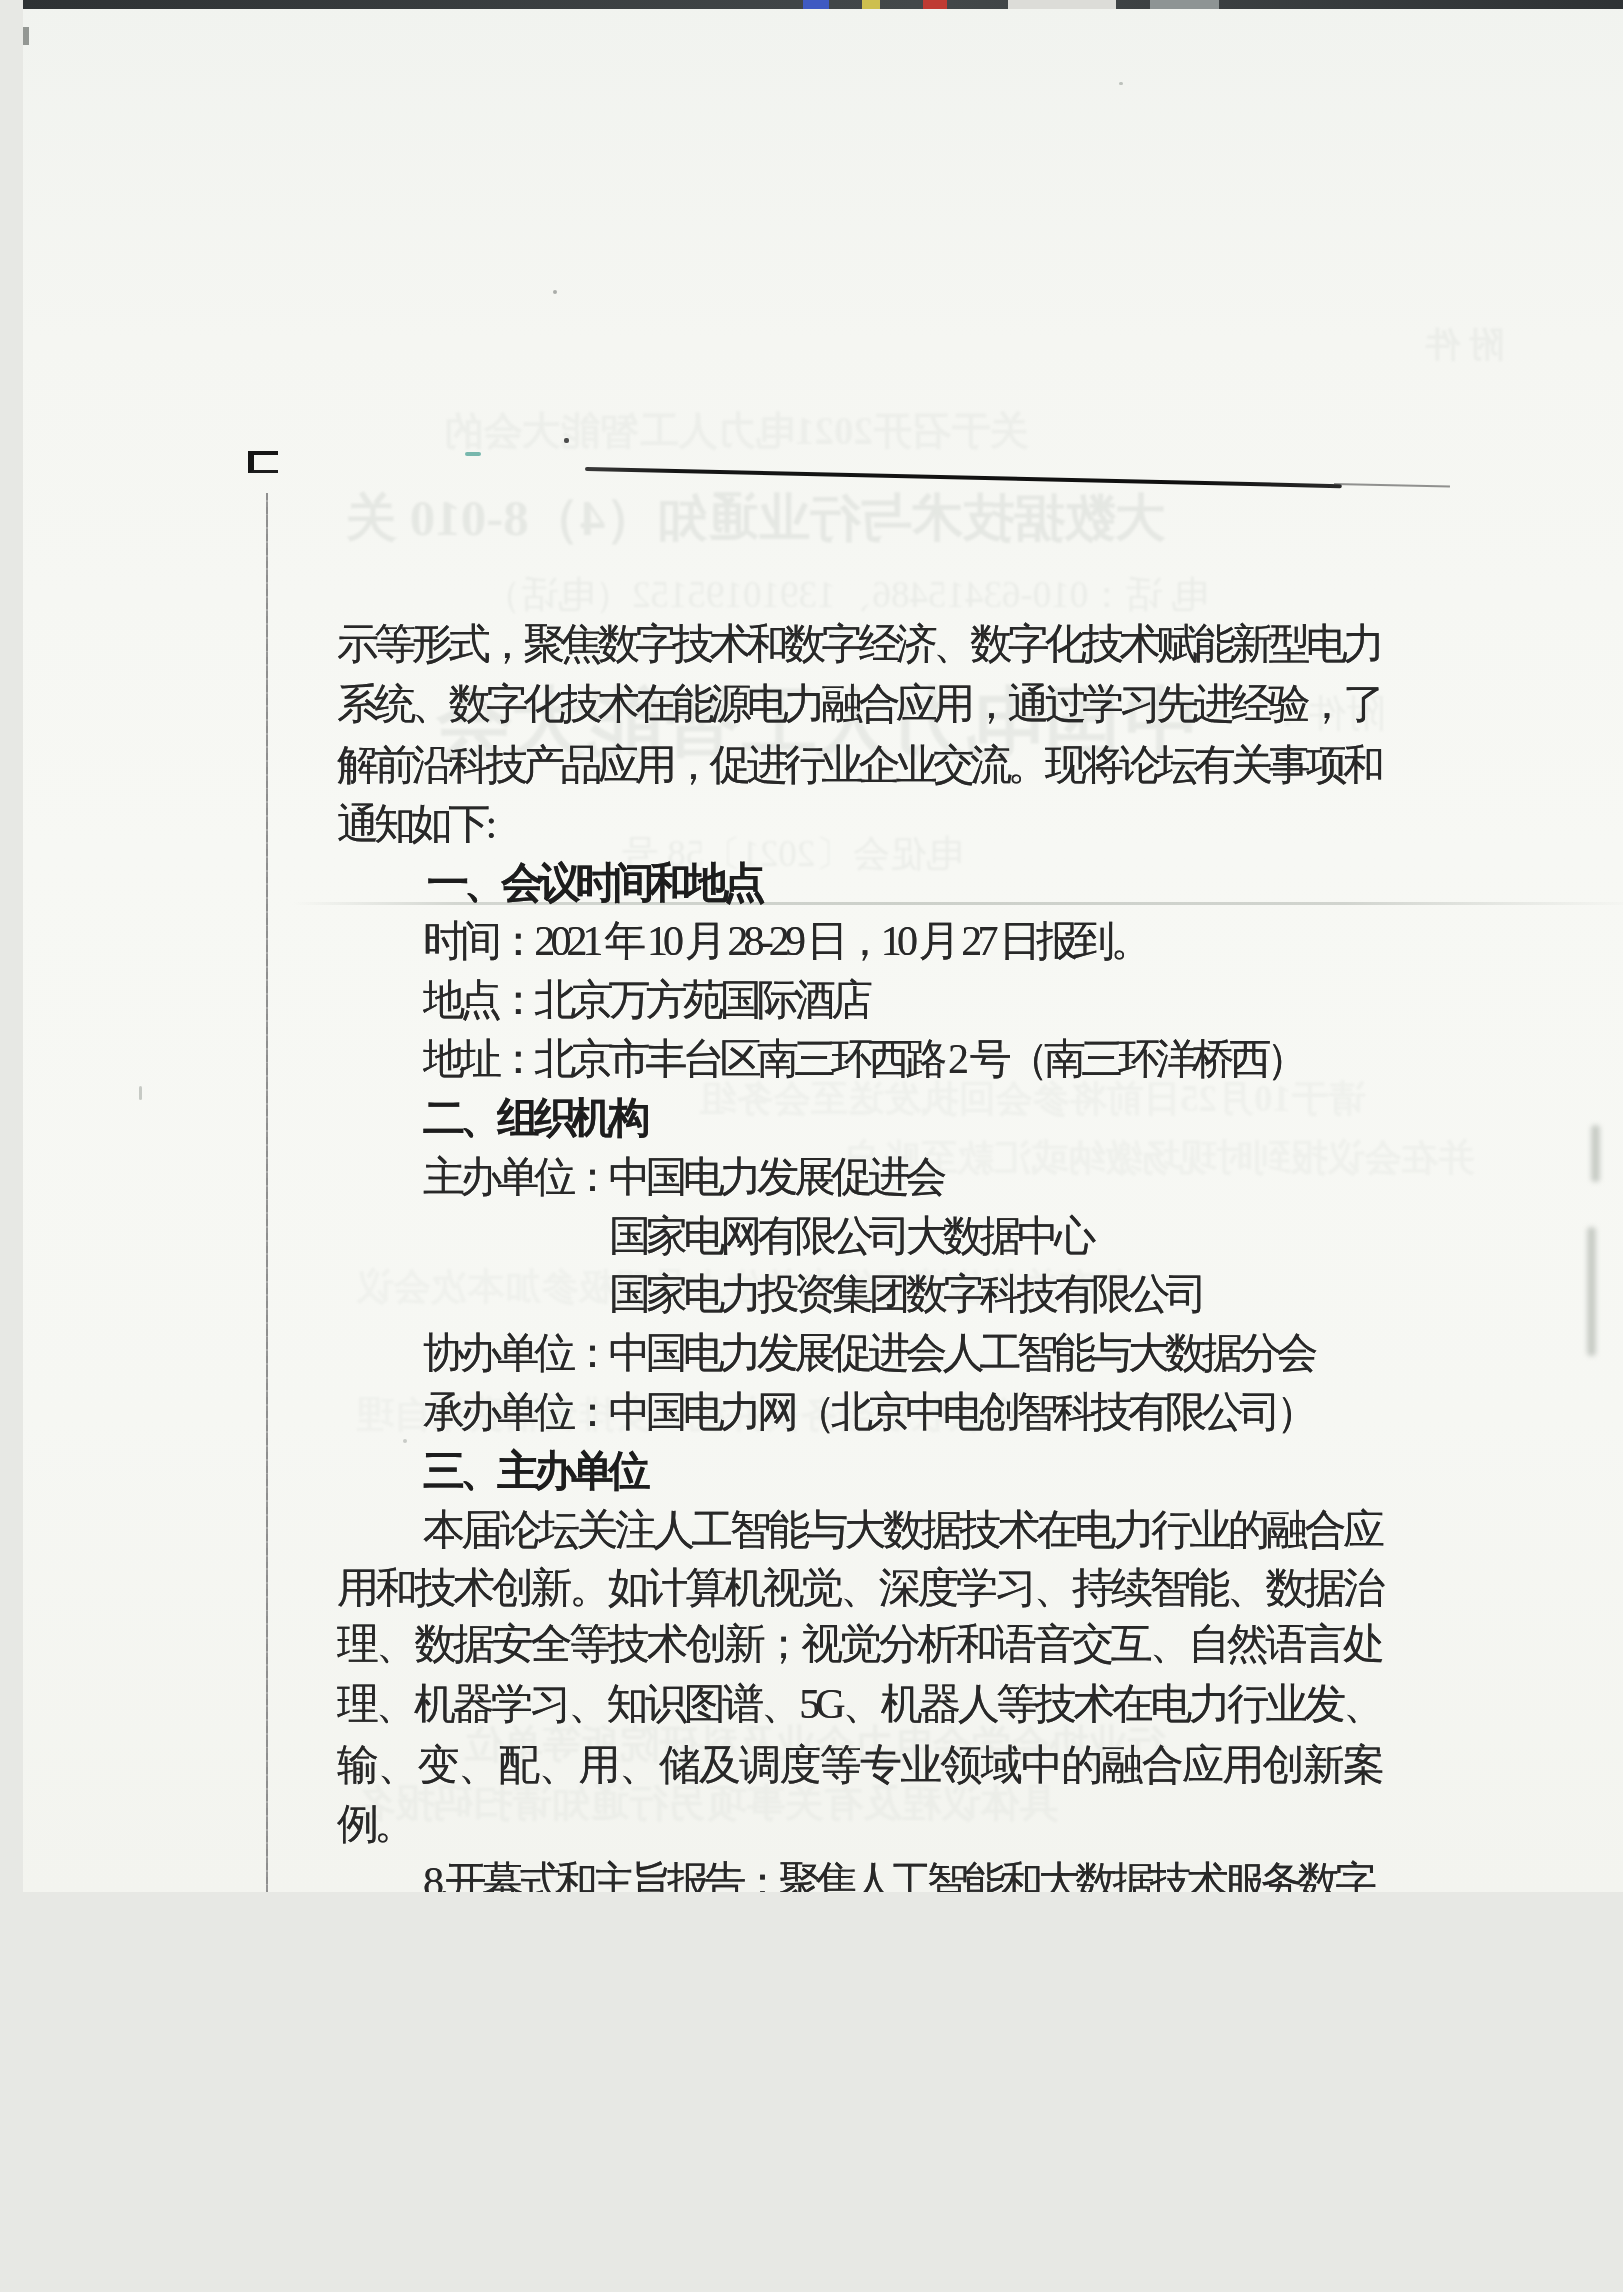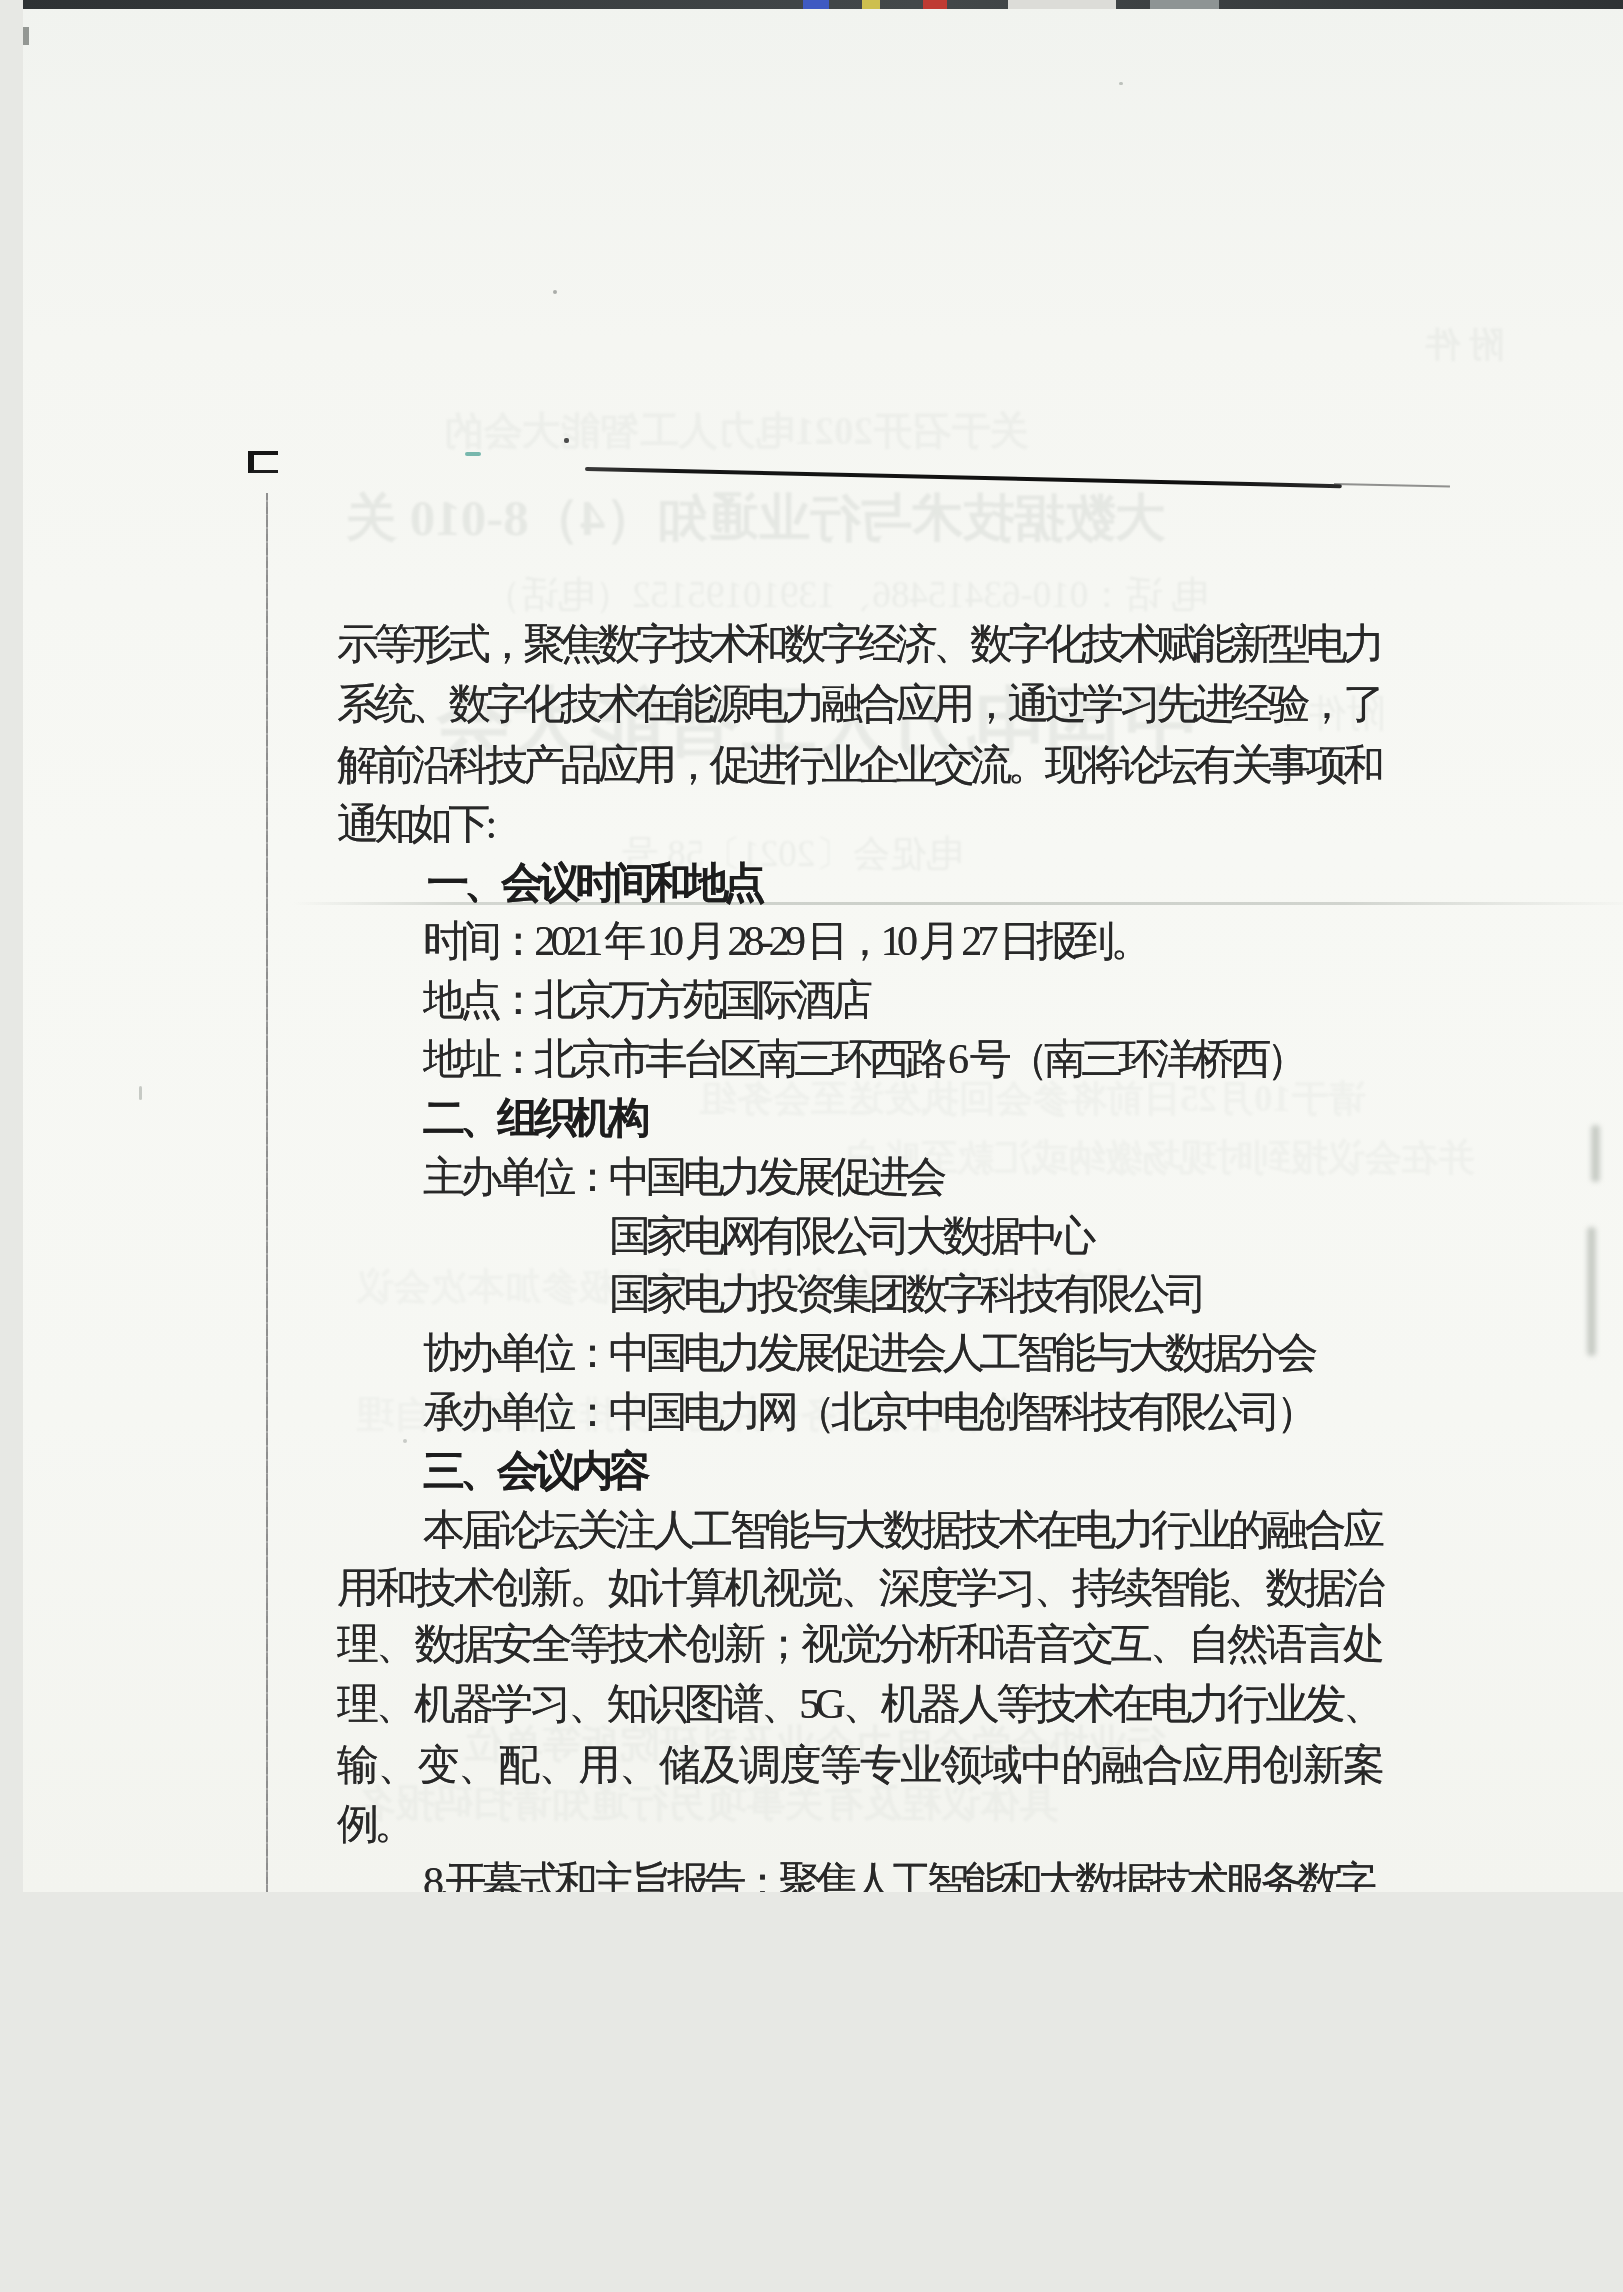--- a/index.html
+++ b/index.html
@@ -71,28 +71,28 @@
   <div class="crease"></div>
 
   <div id="doc-lines">
       <div class="doc-line just" style="left: 314px; top: 616px; width: 1043px;">示等形式，聚焦数字技术和数字经济、数字化技术赋能新型电力</div>
       <div class="doc-line just" style="left: 314px; top: 676px; width: 1043px;">系统、数字化技术在能源电力融合应用，通过学习先进经验，了</div>
       <div class="doc-line just" style="left: 314px; top: 737px; width: 1043px;">解前沿科技产品应用，促进行业企业交流。现将论坛有关事项和</div>
       <div class="doc-line" style="left: 314px; top: 796px;">通知如下:</div>
       <div class="doc-line bold" style="left: 404px; top: 855px;">一、会议时间和地点</div>
       <div class="doc-line" style="left: 400px; top: 913px;">时间：2021 年 10 月 28-29 日，10 月 27 日报到。</div>
       <div class="doc-line" style="left: 400px; top: 972px;">地点：北京万方苑国际酒店</div>
-      <div class="doc-line" style="left: 400px; top: 1031px;">地址：北京市丰台区南三环西路 6 号（南三环洋桥西）</div>
+      <div class="doc-line" style="left: 400px; top: 1031px;">地址：北京市丰台区南三环西路 2 号（南三环洋桥西）</div>
       <div class="doc-line bold" style="left: 400px; top: 1090px;">二、组织机构</div>
       <div class="doc-line" style="left: 400px; top: 1149px;">主办单位：中国电力发展促进会</div>
       <div class="doc-line" style="left: 586px; top: 1208px;">国家电网有限公司大数据中心</div>
       <div class="doc-line" style="left: 586px; top: 1266px;">国家电力投资集团数字科技有限公司</div>
       <div class="doc-line" style="left: 400px; top: 1325px;">协办单位：中国电力发展促进会人工智能与大数据分会</div>
       <div class="doc-line" style="left: 400px; top: 1384px;">承办单位：中国电力网（北京中电创智科技有限公司）</div>
-      <div class="doc-line bold" style="left: 400px; top: 1443px;">三、会议内容</div>
+      <div class="doc-line bold" style="left: 400px; top: 1443px;">三、主办单位</div>
       <div class="doc-line just" style="left: 400px; top: 1502px; width: 957px;">本届论坛关注人工智能与大数据技术在电力行业的融合应</div>
       <div class="doc-line just" style="left: 314px; top: 1560px; width: 1043px;">用和技术创新。如计算机视觉、深度学习、持续智能、数据治</div>
       <div class="doc-line just" style="left: 314px; top: 1616px; width: 1043px;">理、数据安全等技术创新；视觉分析和语音交互、自然语言处</div>
       <div class="doc-line just" style="left: 314px; top: 1676px; width: 1043px;">理、机器学习、知识图谱、5G、机器人等技术在电力行业发、</div>
       <div class="doc-line just" style="left: 314px; top: 1737px; width: 1043px;">输、变、配、用、储及调度等专业领域中的融合应用创新案</div>
       <div class="doc-line" style="left: 314px; top: 1796px;">例。</div>
       <div class="doc-line" style="left: 400px; top: 1854px;">8.开幕式和主旨报告：聚焦人工智能和大数据技术服务数字</div>
     </div>
 
   <div class="page-num" style="left:390px;top:1933px;font-size:36px;">— 2 —</div>

